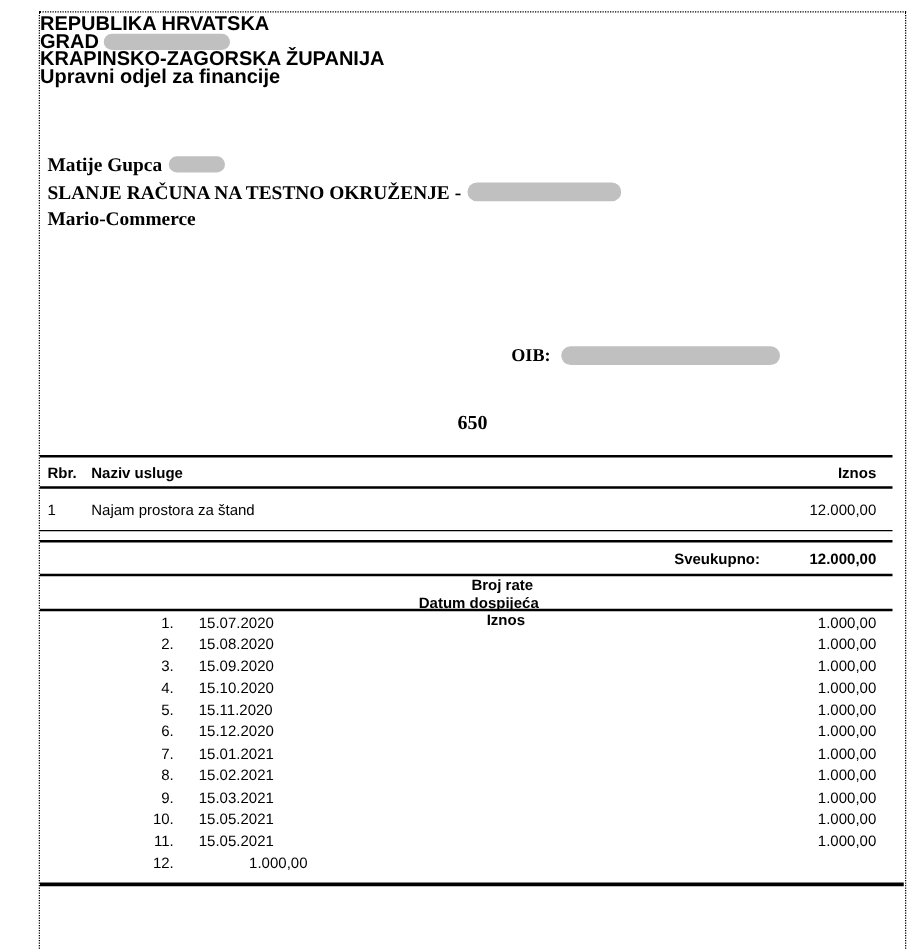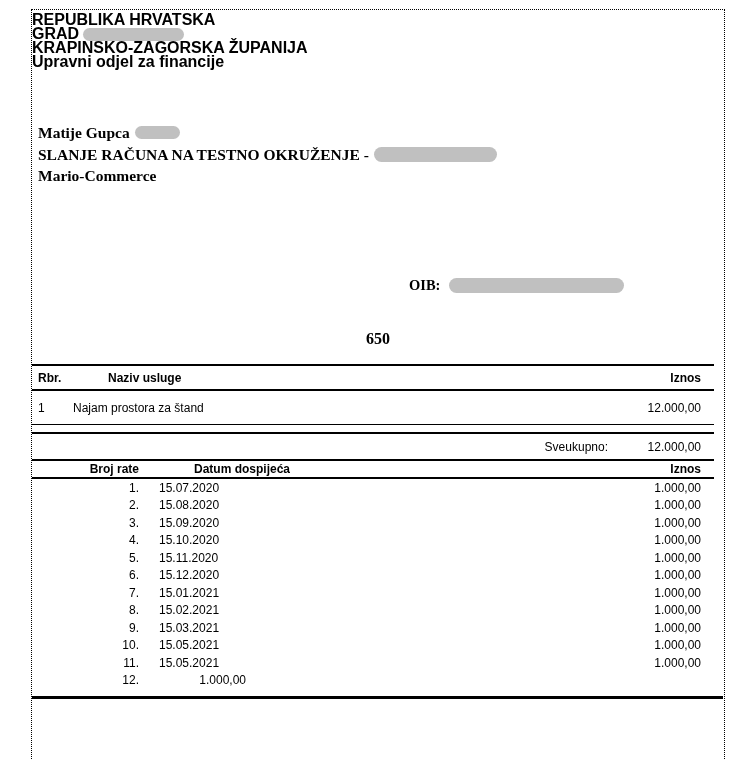--- a/index.html
+++ b/index.html
@@ -75,35 +75,35 @@
     width: 682px;
     font-size: 12px;
   }
   .rule   { background: #000000; width: 682px; }
   .rule.h1 { height: 1px; }
   .rule.h2 { height: 2px; }
   .rule-final { background: #000000; height: 3px; width: 691px; }
   .spacer7 { height: 7px; }
 
   .trow { display: flex; align-items: center; }
-  .hdr  { font-weight: bold; gap: 35px; }
+  .hdr  { font-weight: bold; }
 
   
   .row-svc  { height: 33px; }
   .row-svc-hdr { height: 23px; }
   .c-rbr   { width: 25px; padding-left: 6px; flex: none; }
   .c-naziv { flex: 1; margin-left: 16px; }
   .c-iznos { width: 120px; flex: none; text-align: right; padding-right: 13px; }
 
   
-  .row-total { height: 25px; justify-content: flex-end; font-weight: normal; }
+  .row-total { height: 25px; justify-content: flex-end; font-weight: bold; }
   .c-total-val { width: 106px; flex: none; text-align: right; padding-right: 13px; }
 
   
-  .row-inst-hdr { height: 16px; }
+  .row-inst-hdr { height: 26px; flex-direction: column; }
   .row-inst { height: 17.5px; }
   .c-broj  { width: 107px; flex: none; text-align: right; }
   .c-datum { flex: 1; padding-left: 20px; }
 </style>
 </head>
 <body>
 
 <div class="page">
 
   <div class="letterhead">

